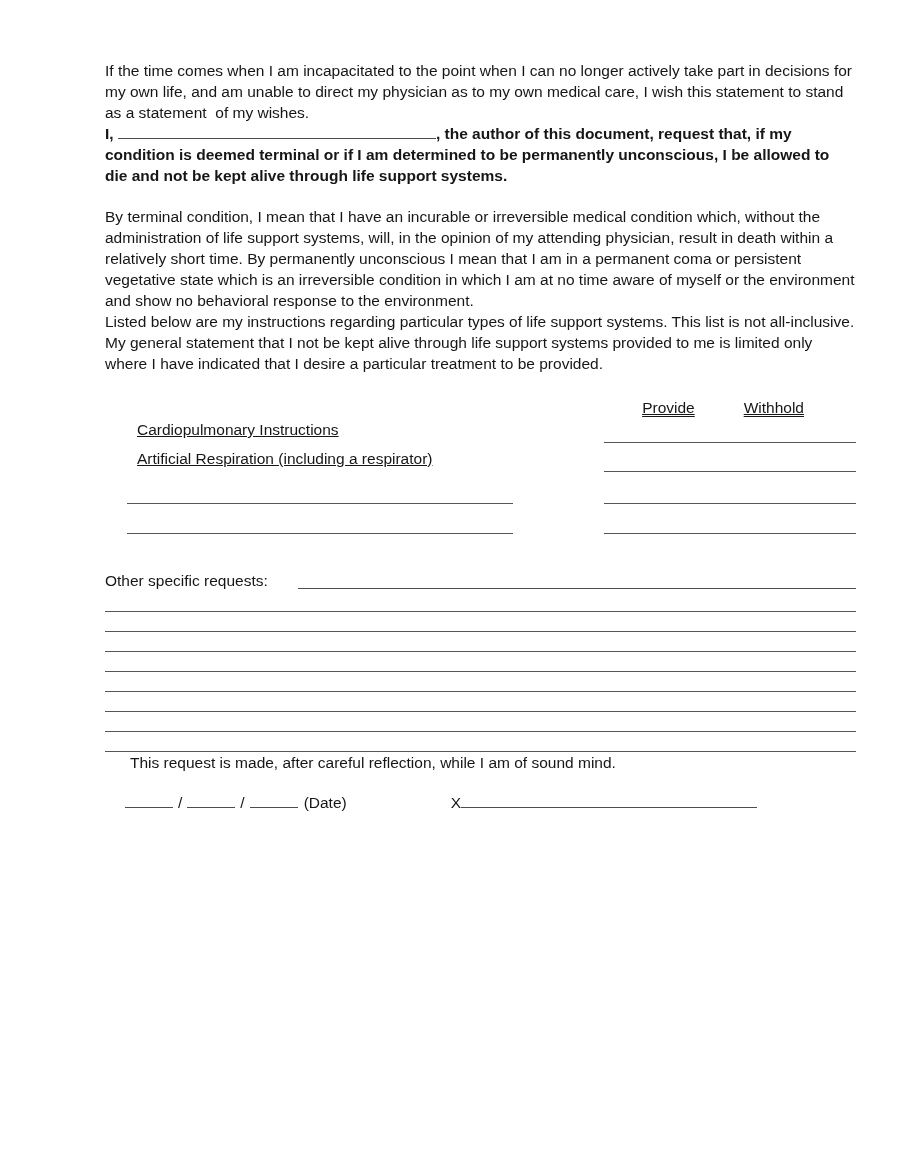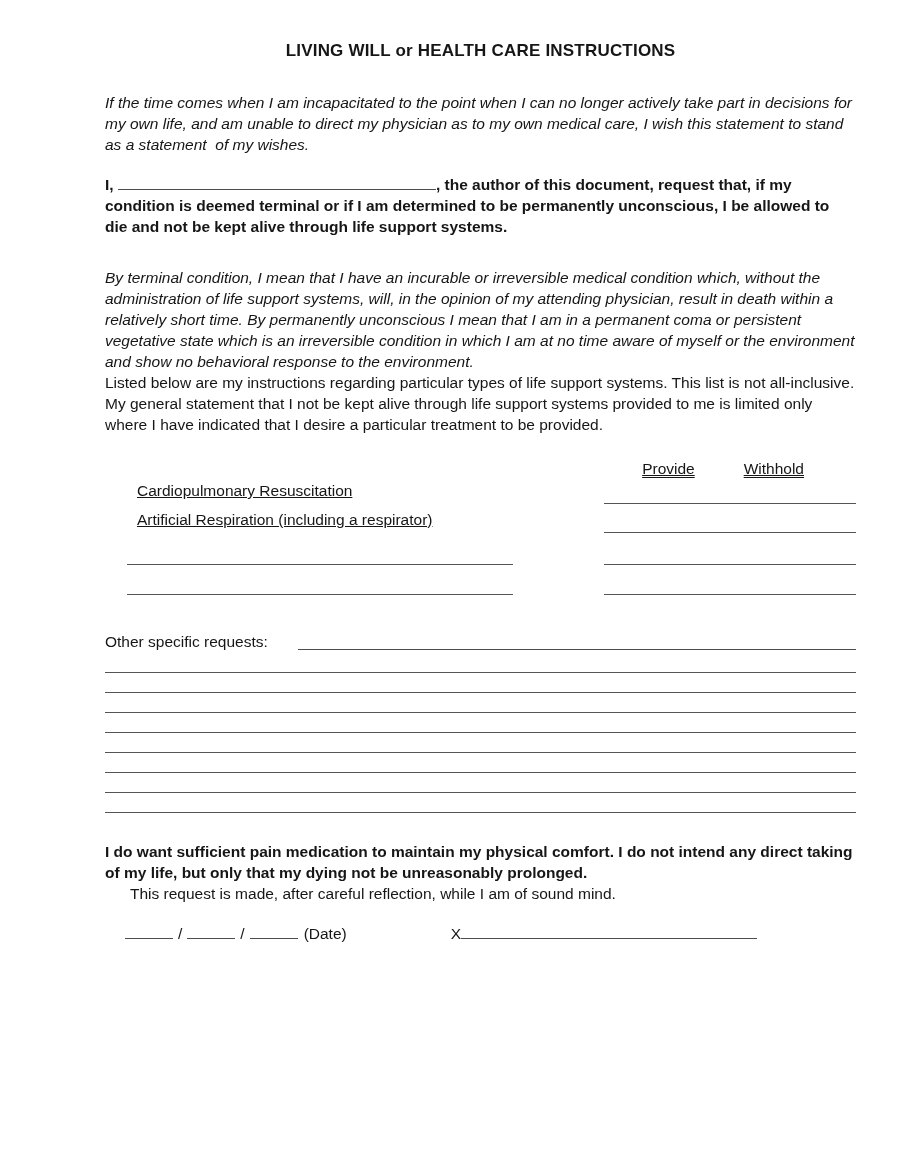--- a/index.html
+++ b/index.html
@@ -14,22 +14,22 @@
     position:relative;box-sizing:border-box;
     width:900px;height:1165px;
     padding:40px 44px 0 105px;
     background:#fff;
   }
   .title{
     text-align:center;font-weight:bold;font-size:17px;line-height:22px;
     letter-spacing:.2px;
   }
   p{margin:0;white-space:pre-wrap;}
-  .para{margin-top:30px;font-style:italic;}
-  .decl{margin-top:19px;font-weight:bold;}
+  .para{margin-top:20px;}
+  .decl{font-weight:bold;}
   .blank{
     display:inline-block;vertical-align:baseline;
     border-bottom:1.6px solid #4d4d4d;height:13px;
   }
   .name-blank{width:318px;}
   .si-head{margin-top:15px;margin-left:55px;font-style:italic;}
   
   .tbl{margin-top:23px;text-decoration:underline;}
   .tbl-head{display:flex;justify-content:flex-end;gap:0;height:22px;}
   .col-head{text-decoration:underline;text-underline-offset:3px;}
@@ -56,39 +56,38 @@
   .d-sep{margin:0 5px;}
   .d-label{margin-left:6px;}
   .sig-spacer{width:104px;}
   .sig-line{width:296px;border-bottom:1.6px solid #4d4d4d;height:13px;}
 </style>
 </head>
 <body>
 
 <div class="page">
 
-  <div class="title">LIVING WILL or HEALTH CARE INSTRUCTIONS</div>
 
   <p class="para">If the time comes when I am incapacitated to the point when I can no longer actively take part in decisions for my own life, and am unable to direct my physician as to my own medical care, I wish this statement to stand as a statement  of my wishes.</p>
 
   <p class="decl"><span>I, </span><span class="blank name-blank"></span><span>, the author of this document, request that, if my condition is deemed terminal or if I am determined to be permanently unconscious, I be allowed to die and not be kept alive through life support systems.</span></p>
 
   <p class="para">By terminal condition, I mean that I have an incurable or irreversible medical condition which, without the administration of life support systems, will, in the opinion of my attending physician, result in death within a relatively short time. By permanently unconscious I mean that I am in a permanent coma or persistent vegetative state which is an irreversible condition in which I am at no time aware of myself or the environment and show no behavioral response to the environment.</p>
 
 
   <p>Listed below are my instructions regarding particular types of life support systems. This list is not all-inclusive. My general statement that I not be kept alive through life support systems provided to me is limited only where I have indicated that I desire a particular treatment to be provided.</p>
 
   <div class="tbl">
     <div class="tbl-head">
       <span class="col-head col-provide">Provide</span>
       <span class="col-head col-withhold">Withhold</span>
     </div>
 
     <div class="t-row">
-      <span class="t-label">Cardiopulmonary Resuscitation</span>
+      <span class="t-label">Cardiopulmonary Instructions</span>
       <span class="t-line"></span>
     </div>
     <div class="t-row">
       <span class="t-label">Artificial Respiration (including a respirator)</span>
       <span class="t-line"></span>
     </div>
 
     <div class="b-row first">
       <span class="b-left"></span>
       <span class="b-right"></span>
@@ -108,21 +107,20 @@
     <div class="w-line"></div>
     <div class="w-line"></div>
     <div class="w-line"></div>
     <div class="w-line"></div>
     <div class="w-line"></div>
     <div class="w-line"></div>
     <div class="w-line"></div>
     <div class="w-line"></div>
   </div>
 
-  <p class="pain">I do want sufficient pain medication to maintain my physical comfort. I do not intend any direct taking of my life, but only that my dying not be unreasonably prolonged.</p>
 
   <p class="sound">This request is made, after careful reflection, while I am of sound mind.</p>
 
   <div class="sigrow">
     <span class="d-blank"></span>
     <span class="d-sep">/</span>
     <span class="d-blank"></span>
     <span class="d-sep">/</span>
     <span class="d-blank"></span>
     <span class="d-label">(Date)</span>

